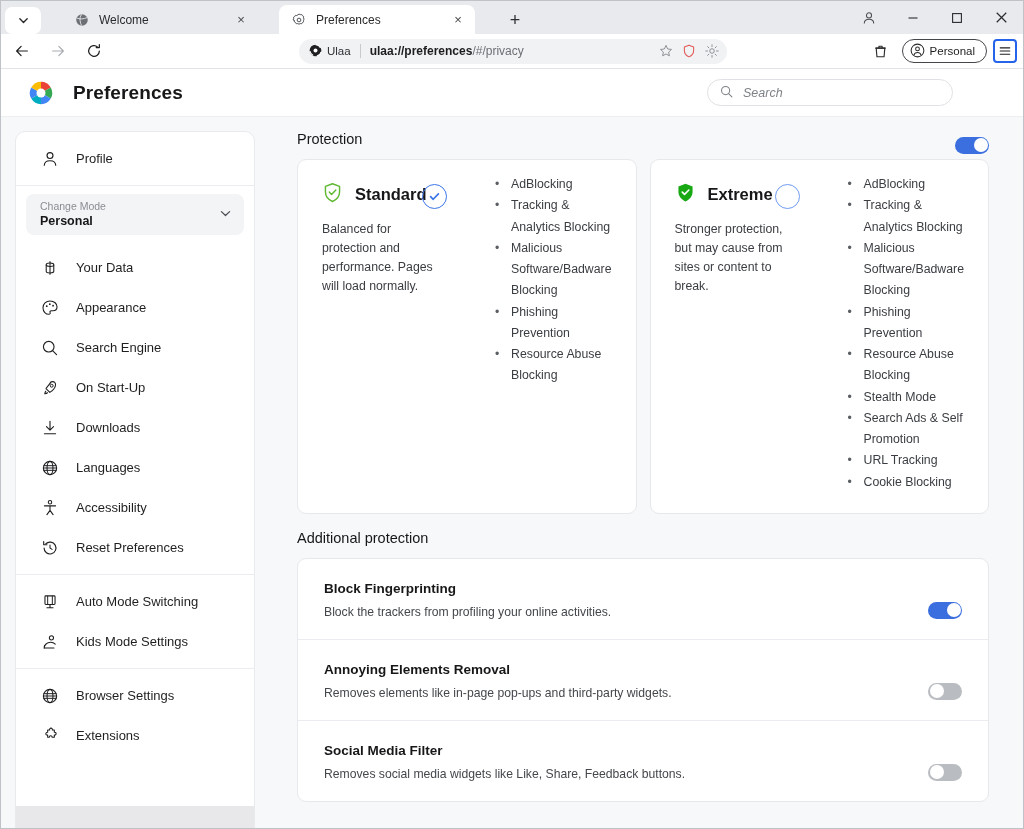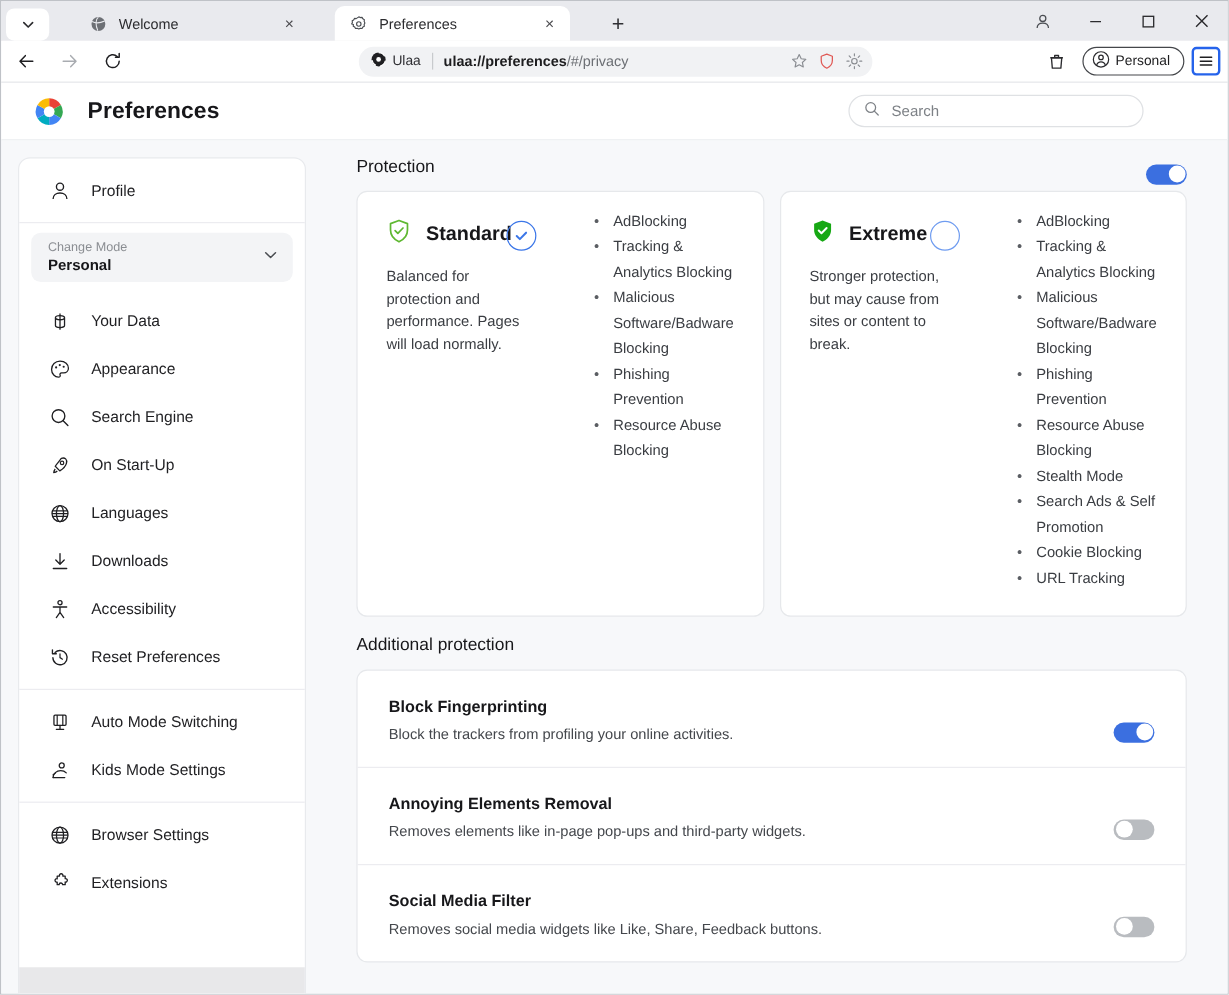--- a/index.html
+++ b/index.html
@@ -48,21 +48,21 @@
                   gap:5px; padding:0 11px 0 7px; font-size:11.5px; color:#1d1d1f; }
   .menu-btn { width:24px; height:24px; border:2px solid #2563eb; border-radius:4px; display:flex;
               align-items:center; justify-content:center; }
 
   
   .page-header { height:48px; background:#ffffff; display:flex; align-items:center; position:relative; flex:none;
                  border-bottom:1px solid #eceef0; }
   .brand-logo { margin-left:26px; width:28px; height:28px; }
   .page-title { margin-left:18px; font-size:19px; font-weight:bold; color:#17171a; letter-spacing:.1px; }
   .searchbox { position:absolute; right:70px; width:246px; height:27px; border:1px solid #dfe1e4;
-               border-radius:14px; display:flex; align-items:center; padding:0 12px; gap:10px; background:#fff; }
+               border-radius:14px; display:flex; align-items:center; padding:0 12px; gap:10px; background:#fff;font-style:italic; }
   .searchbox .sph { font-size:12.5px; color:#7d8186; }
 
   
   .content { flex:1; display:flex; background:#f7f8fa; position:relative; overflow:hidden; }
 
   
   .sidebar { width:240px; margin:14px 0 0 14px; background:#ffffff; border:1px solid #e8eaed;
              border-radius:10px 10px 0 0; display:flex; flex-direction:column; height:700px; }
   .sb-group { padding:6px 0; }
   .sb-divider { height:1px; background:#ececf0; margin:0; }
@@ -357,36 +357,36 @@
               <circle cx="11.9" cy="7.5" r="1.6" fill="none" stroke="#1f1f22" stroke-width="1.1"></circle>
               <path d="M5.6 13.1c-1.2 1.3-1.4 3.3-1.4 3.3s2-.2 3.3-1.4" fill="none" stroke="#1f1f22" stroke-width="1.2" stroke-linejoin="round"></path>
             </svg>
           </span>
           <span>On Start-Up</span>
         </div>
 
         <div class="sb-item">
           <span class="sb-ico">
             <svg width="18" height="18" viewBox="0 0 20 20">
+              <path d="M10 2.6v9.6M6.1 8.5L10 12.4l3.9-3.9" fill="none" stroke="#1f1f22" stroke-width="1.25" stroke-linecap="round" stroke-linejoin="round"></path>
+              <path d="M3.8 16.4h12.4" stroke="#1f1f22" stroke-width="1.25" stroke-linecap="round"></path>
+            </svg>
+          </span>
+          <span>Downloads</span>
+        </div>
+
+        <div class="sb-item">
+          <span class="sb-ico">
+            <svg width="18" height="18" viewBox="0 0 20 20">
               <circle cx="10" cy="10" r="7.4" fill="none" stroke="#1f1f22" stroke-width="1.2"></circle>
               <ellipse cx="10" cy="10" rx="3.3" ry="7.4" fill="none" stroke="#1f1f22" stroke-width="1.2"></ellipse>
               <path d="M2.8 7.4h14.4M2.8 12.6h14.4M2.6 10h14.8" stroke="#1f1f22" stroke-width="1.1"></path>
             </svg>
           </span>
           <span>Languages</span>
-        </div>
-
-        <div class="sb-item">
-          <span class="sb-ico">
-            <svg width="18" height="18" viewBox="0 0 20 20">
-              <path d="M10 2.6v9.6M6.1 8.5L10 12.4l3.9-3.9" fill="none" stroke="#1f1f22" stroke-width="1.25" stroke-linecap="round" stroke-linejoin="round"></path>
-              <path d="M3.8 16.4h12.4" stroke="#1f1f22" stroke-width="1.25" stroke-linecap="round"></path>
-            </svg>
-          </span>
-          <span>Downloads</span>
         </div>
 
         <div class="sb-item">
           <span class="sb-ico">
             <svg width="18" height="18" viewBox="0 0 20 20">
               <circle cx="10" cy="3.6" r="1.9" fill="none" stroke="#1f1f22" stroke-width="1.2"></circle>
               <path d="M3.8 7.6h12.4M10 7.6v5M10 12.6L6.6 17.4M10 12.6l3.4 4.8" fill="none" stroke="#1f1f22" stroke-width="1.2" stroke-linecap="round"></path>
             </svg>
           </span>
           <span>Accessibility</span>
@@ -513,22 +513,22 @@
           </div>
           <div class="card-sep"></div>
           <ul class="feat-list">
             <li>AdBlocking</li>
             <li>Tracking &amp; Analytics Blocking</li>
             <li>Malicious Software/Badware Blocking</li>
             <li>Phishing Prevention</li>
             <li>Resource Abuse Blocking</li>
             <li>Stealth Mode</li>
             <li>Search Ads &amp; Self Promotion</li>
+            <li>URL Tracking</li>
             <li>Cookie Blocking</li>
-            <li>URL Tracking</li>
           </ul>
         </div>
       </div>
 
       <div class="spacer14"></div>
 
       <div class="section-title">Additional protection</div>
 
       <div class="add-card">
 

